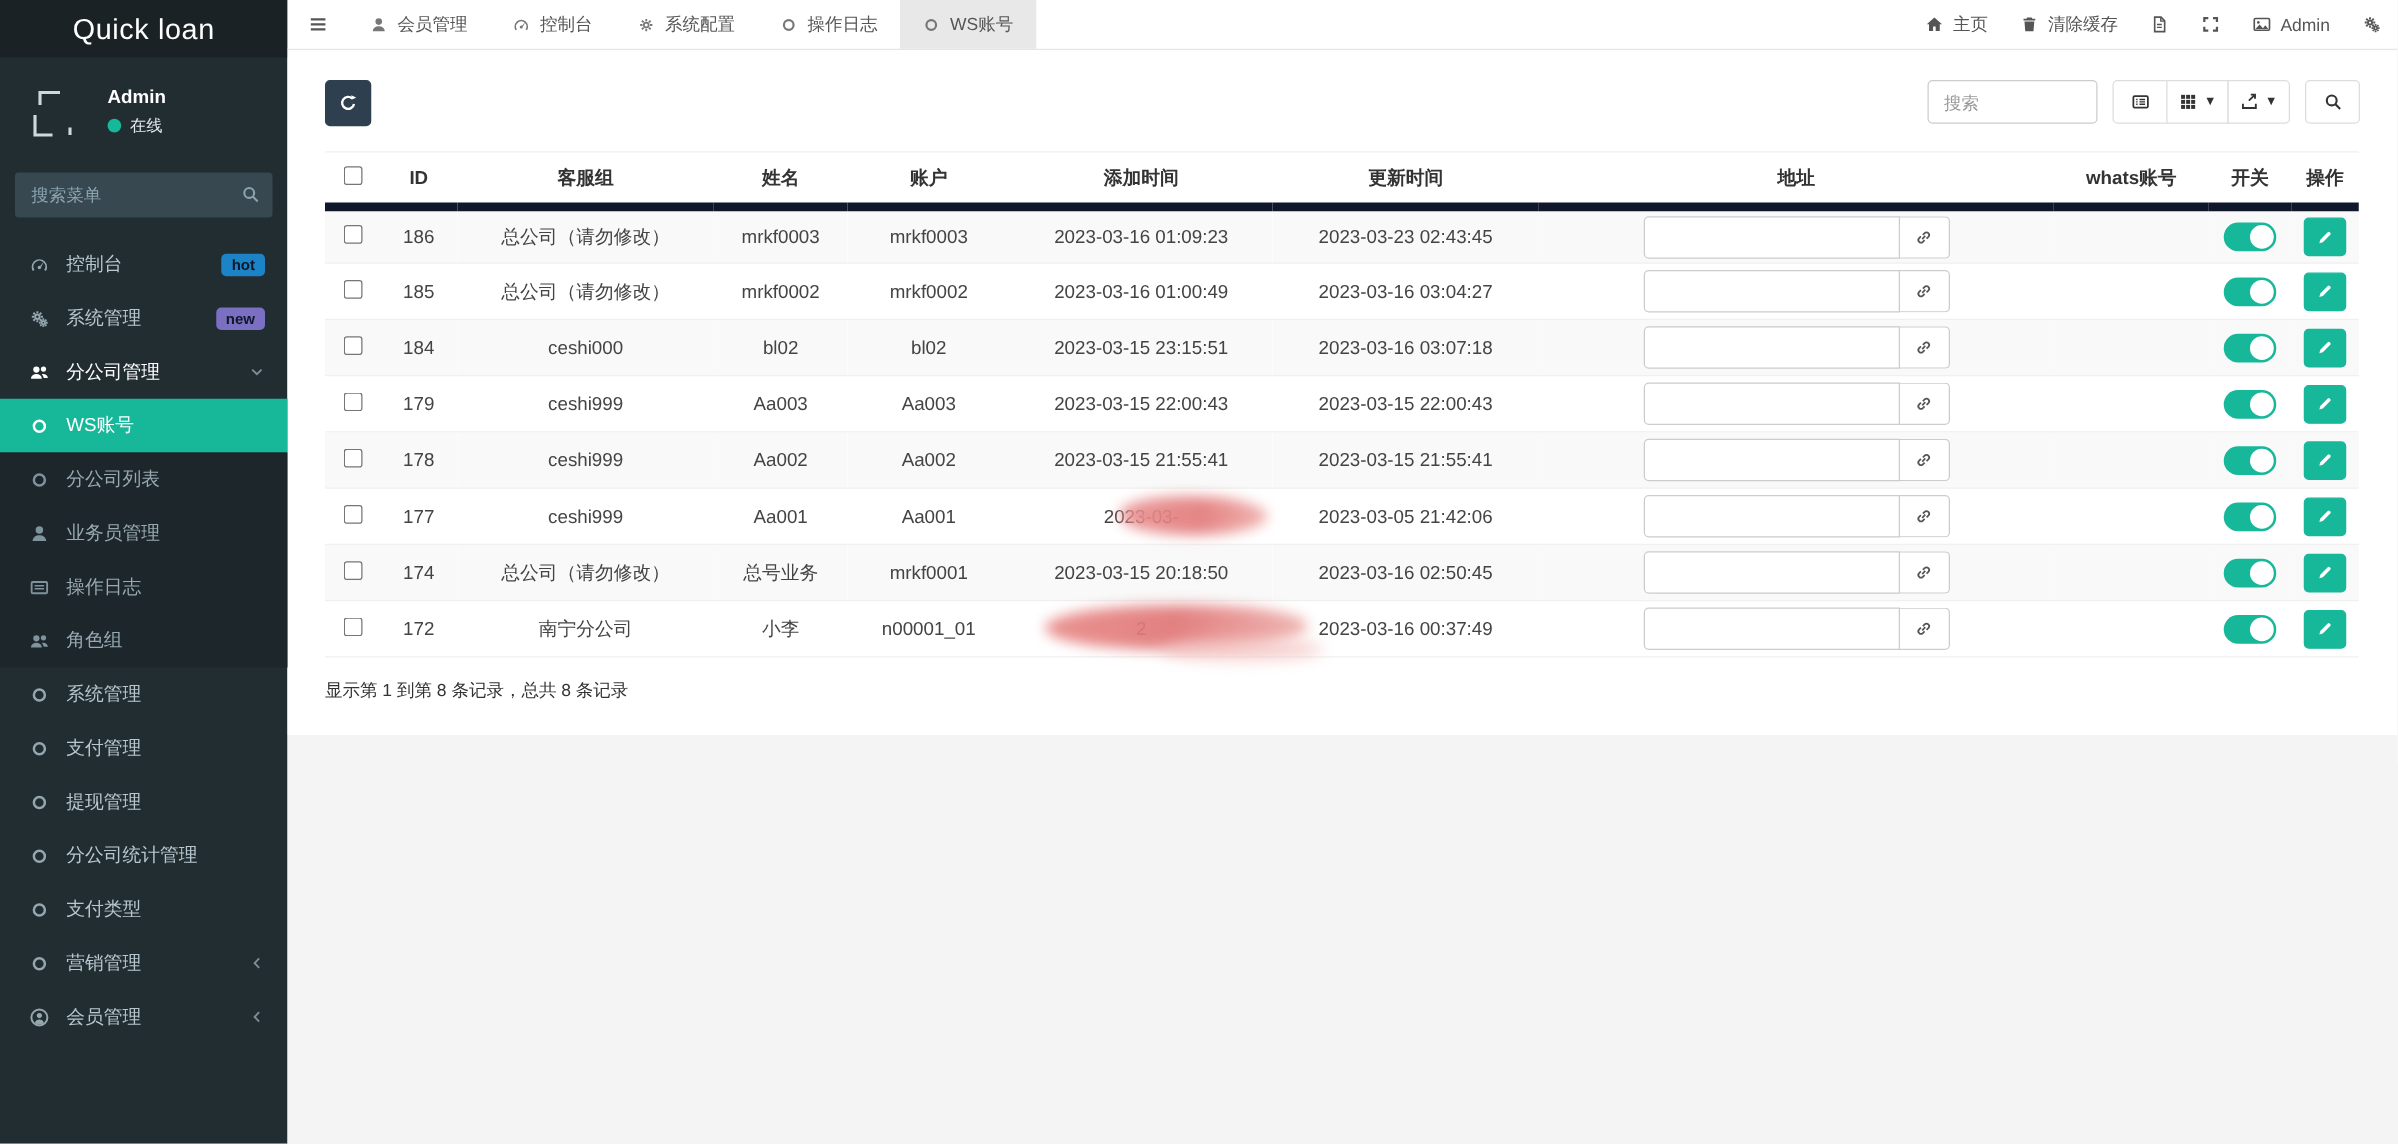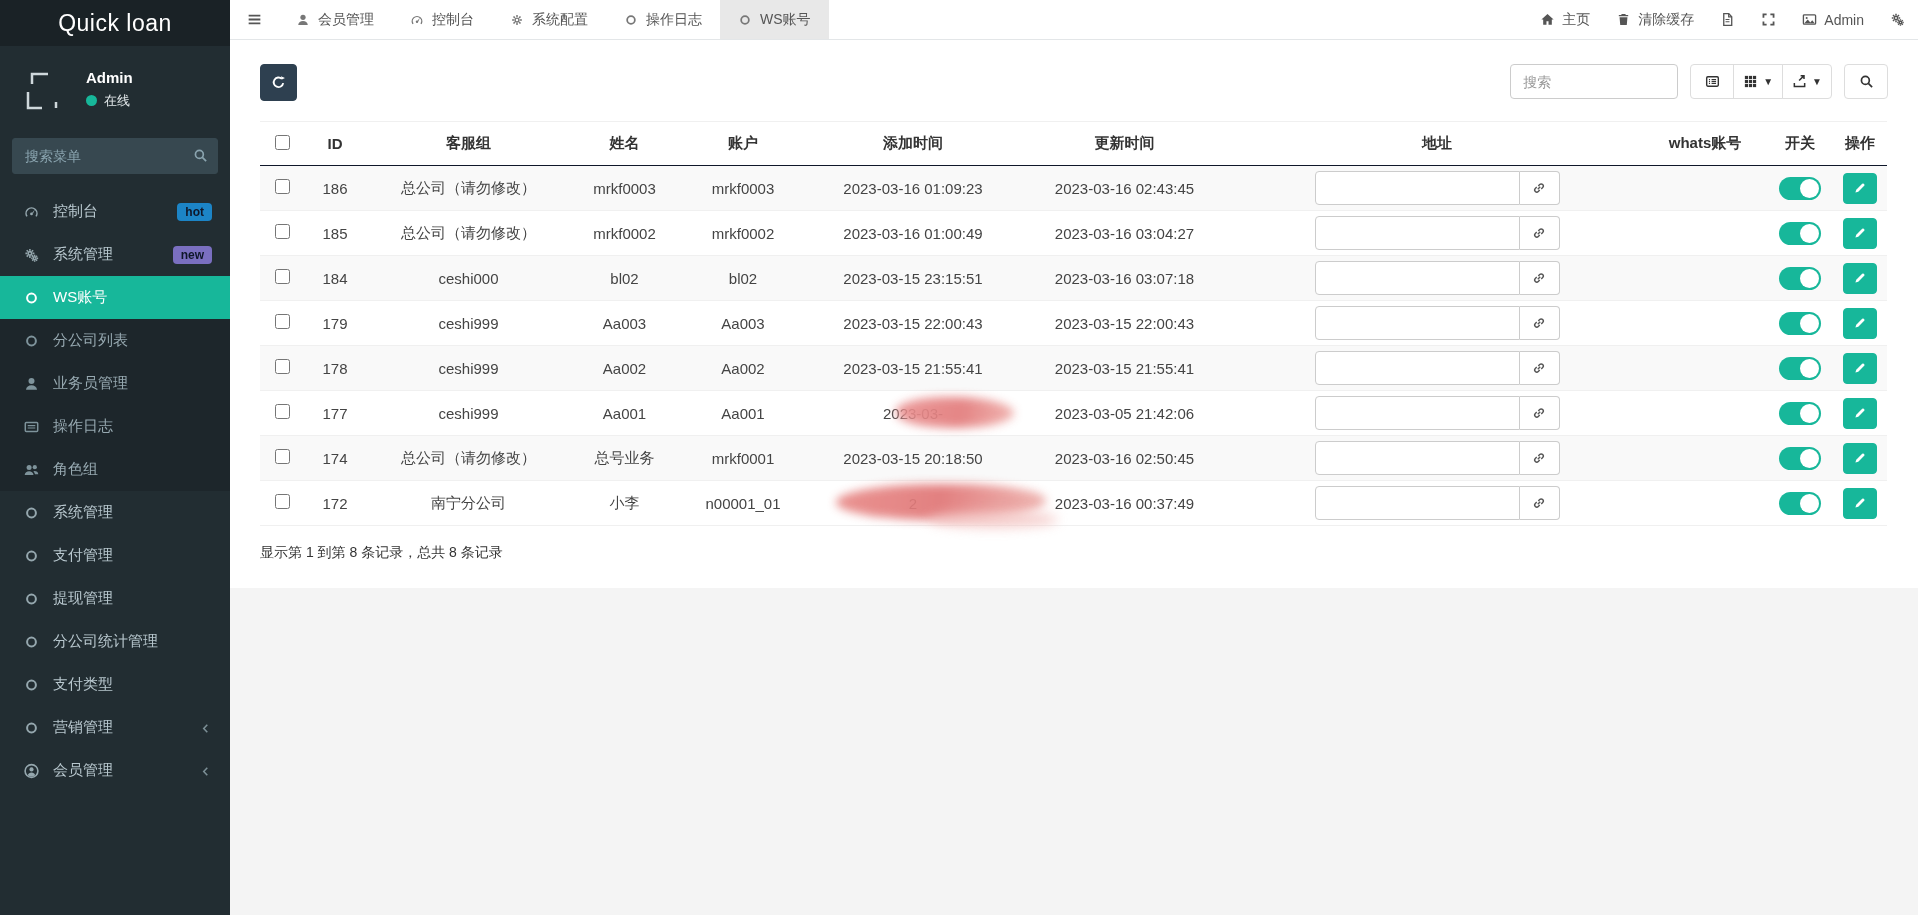--- a/index.html
+++ b/index.html
@@ -49,32 +49,32 @@
   .nav-avatar { width:23px; height:21px; color:#7aa874; }
 
   .content { flex:1; background:#f4f4f4; overflow:hidden; }
   .panel { background:#fff; padding:24px 30px 26px 30px; }
 
   .toolbar { display:flex; align-items:flex-start; margin-bottom:20px; }
   .btn { border:1px solid #ddd; background:#fff; border-radius:4px; cursor:pointer; display:inline-flex; align-items:center; justify-content:center; }
   .btn-refresh { width:37px; height:37px; background:#2e4050; border-color:#2e4050; color:#fff; }
   .btn-refresh .icon { width:16px; height:16px; }
   .toolbar-right { margin-left:auto; display:flex; align-items:center; gap:12px; }
-  .tb-search { width:168px; height:35px; border:1px solid #ccc; border-radius:4px; padding:0 12px; font-size:14px; color:#a21caf; outline:none; }
+  .tb-search { width:136px; height:35px; border:1px solid #ccc; border-radius:4px; padding:0 12px; font-size:14px; color:#a21caf; outline:none; }
   .tb-search::placeholder { color:#999; }
   .btn-group { display:flex; }
   .btn-group .btn { height:35px; min-width:44px; border-radius:0; margin-left:-1px; color:#333; gap:5px; padding:0 9px; }
   .btn-group .btn:first-child { border-radius:4px 0 0 4px; margin-left:0; }
   .btn-group .btn:last-child { border-radius:0 4px 4px 0; }
   .btn .icon { width:15px; height:15px; }
   .caret { font-size:10px; color:#333; }
   .btn-find { width:44px; height:35px; color:#333; }
 
   table { border-collapse:collapse; table-layout:fixed; width:1627px; font-size:15px; color:#444; }
-  thead th { font-weight:bold; color:#333; height:44px; border-bottom:1px solid #0f172a; border-top:1px solid #f0f0f0; text-align:center; }
+  thead th { font-weight:bold; color:#333; height:44px; border-bottom:7px solid #0f172a; border-top:1px solid #f0f0f0; text-align:center; }
   tbody td { height:45px; text-align:center; border-bottom:1px solid #f0f0f0; position:relative; }
   tbody tr:nth-child(odd) { background:#f9f9f9; }
   input[type=checkbox] { width:15px; height:15px; cursor:pointer; }
 
   .addr-group { display:flex; width:245px; margin:0 auto; }
   .addr-input { flex:1; height:34px; border:1px solid #ccc; border-radius:4px 0 0 4px; padding:0 10px; outline:none; background:#fff; }
   .addr-btn { width:40px; height:34px; border:1px solid #ccc; border-left:none; border-radius:0 4px 4px 0; background:#fff; color:#555; cursor:pointer; display:flex; align-items:center; justify-content:center; }
   .addr-btn .icon { width:14px; height:14px; }
 
   .toggle { width:42px; height:23px; border-radius:12px; background:#17b79a; margin:0 auto; position:relative; cursor:pointer; }
@@ -140,20 +140,34 @@
                 <path d="M8 2.4v2.2M8 11.4v2.2M2.4 8h2.2M11.4 8h2.2M4 4l1.6 1.6M10.4 10.4L12 12M12 4l-1.6 1.6M5.6 10.4L4 12" stroke="currentColor" stroke-width="2" fill="none"></path>
               </g>
               <g transform="translate(6.2,6.2) scale(.62)">
                 <circle cx="8" cy="8" r="2.2" fill="none" stroke="currentColor" stroke-width="2.4"></circle>
                 <path d="M8 2.4v2.2M8 11.4v2.2M2.4 8h2.2M11.4 8h2.2M4 4l1.6 1.6M10.4 10.4L12 12M12 4l-1.6 1.6M5.6 10.4L4 12" stroke="currentColor" stroke-width="2.4" fill="none"></path>
               </g>
             </svg>
           </span>
     <span>系统管理</span>
           <span class="badge" style="background:#7a6fc0">new</span>
+        </li>
+        <li class="  open">
+    <span class="mi">
+            <svg viewBox="0 0 16 16" fill="currentColor">
+              <circle cx="5.6" cy="5.6" r="2.5"></circle>
+              <path d="M1.2 12.9c.3-2.5 2-3.7 4.4-3.7s4.1 1.2 4.4 3.7z"></path>
+              <circle cx="11.3" cy="5.2" r="2.1"></circle>
+              <path d="M10.8 9.1c2.3 0 3.8 1.2 4 3.2h-3.3a5.6 5.6 0 0 0-1.6-2.9z"></path>
+            </svg>
+          </span>
+    <span>分公司管理</span>
+          <span class="chev"><svg viewBox="0 0 16 16" fill="currentColor">
+              <path d="M3.4 5.8L8 10.2l4.6-4.4" fill="none" stroke="currentColor" stroke-width="1.9"></path>
+            </svg></span>
         </li>
         <li class="sub active ">
     <span class="mi">
             <svg viewBox="0 0 16 16" fill="currentColor">
               <circle cx="8" cy="8" r="4.4" fill="none" stroke="currentColor" stroke-width="2"></circle>
             </svg>
           </span>
     <span>WS账号</span>
         </li>
         <li class="sub  ">
@@ -466,21 +480,21 @@
               </tr>
             </thead>
           <tbody id="tbody">
               <tr>
     <td><input type="checkbox" style=""></td>
     <td>186</td>
     <td>总公司（请勿修改）</td>
     <td>mrkf0003</td>
     <td>mrkf0003</td>
     <td><span>2023-03-16 01:09:23</span></td>
-    <td>2023-03-16 02:43:45</td>
+    <td>2023-03-23 02:43:45</td>
     <td>
       <div class="addr-group">
         <input class="addr-input" style="">
         <button class="addr-btn">
                       <span class="icon">
                         <svg viewBox="0 0 16 16" fill="currentColor">
                           <path d="M6.6 9.4l2.8-2.8M5.4 6.9L3.8 8.5a2.4 2.4 0 0 0 3.4 3.4l1.6-1.6M10.6 9.1l1.6-1.6a2.4 2.4 0 0 0-3.4-3.4L7.2 5.7" fill="none" stroke="currentColor" stroke-width="1.6"></path>
                         </svg>
                       </span>
                     </button>

